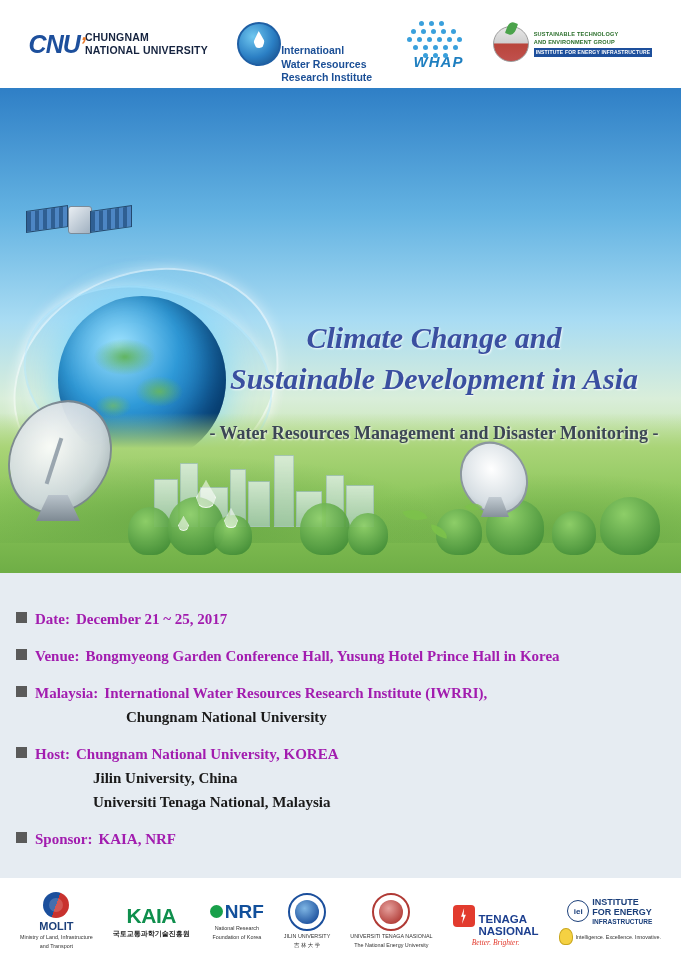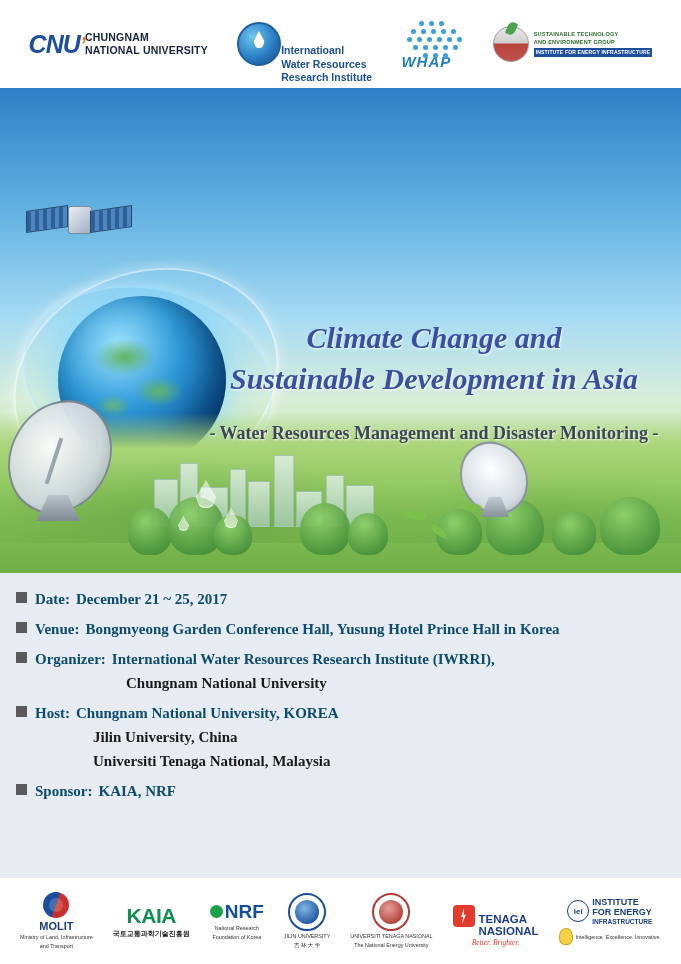--- a/index.html
+++ b/index.html
@@ -75,21 +75,21 @@
     font-family: "Liberation Sans", sans-serif;
     font-weight: bold;
     font-size: 10.5px;
     color: #1b4f96;
     line-height: 1.28;
     margin-top: 41px;
   }
   .whap-wrap {
     display: flex;
     flex-direction: column;
-    align-items: flex-start;
+    align-items: flex-end;
   }
   .whap-dots {
     width: 62px;
     height: 44px;
     position: relative;
   }
   .whap-dots i {
     position: absolute;
     width: 5px;
     height: 5px;
@@ -370,23 +370,24 @@
     background: #e6ecf2;
     padding: 18px 16px 14px 16px;
     box-sizing: border-box;
     height: 305px;
   }
   .info-row {
     display: flex;
     align-items: baseline;
     margin-bottom: 13px;
     font-size: 15px;
-    color: #0c4a6e;
+    color: #a21caf;
     font-weight: bold;
     font-family: "Liberation Serif", serif;
+    margin-top: 20px;
   }
   .bullet {
     width: 11px;
     height: 11px;
     background: #5a5a5a;
     margin-right: 8px;
     flex: 0 0 auto;
     position: relative;
     top: -1px;
   }
@@ -637,21 +638,21 @@
   </div>
 
   <div class="info-row">
     <span class="bullet"></span>
     <span class="info-label">Venue:</span>
     <span>Bongmyeong Garden Conference Hall, Yusung Hotel Prince Hall in Korea</span>
   </div>
 
   <div class="info-row">
     <span class="bullet"></span>
-    <span class="info-label">Organizer:</span>
+    <span class="info-label">Malaysia:</span>
     <span>International Water Resources Research Institute (IWRRI),</span>
   </div>
   <div class="info-sub">Chungnam National University</div>
 
   <div class="info-row">
     <span class="bullet"></span>
     <span class="info-label">Host:</span>
     <span>Chungnam National University, KOREA</span>
   </div>
   <div class="info-sub deep">Jilin University, China</div>

